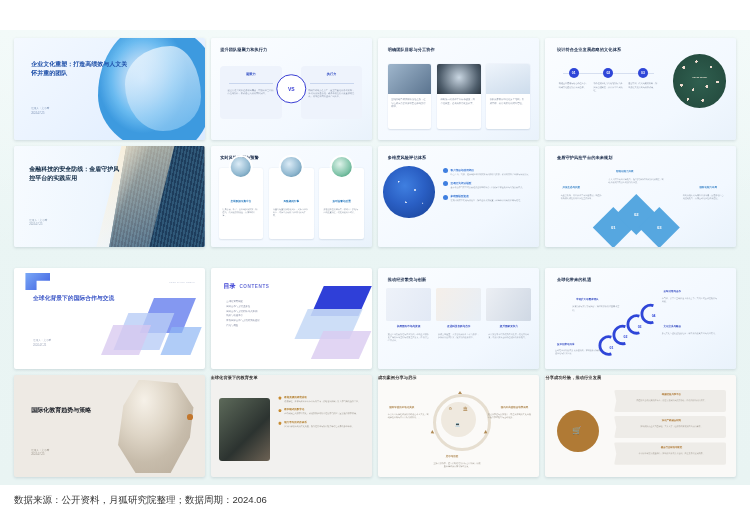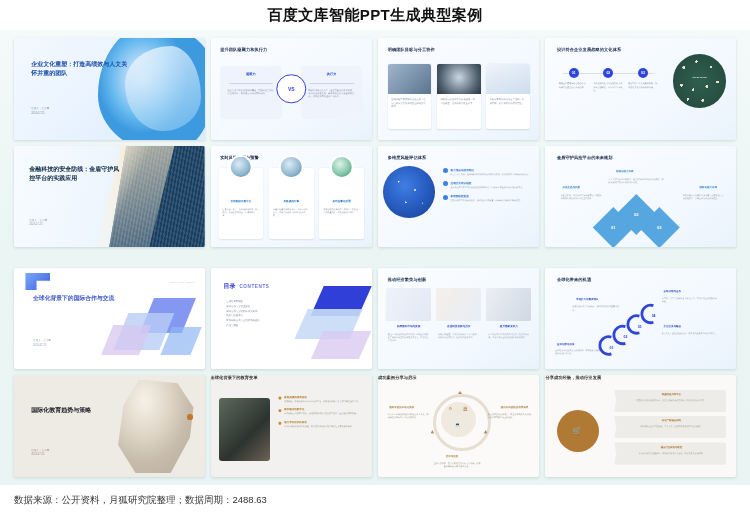--- a/index.html
+++ b/index.html
@@ -290,23 +290,20 @@
   .toc-en{font-size:4.6px;font-weight:bold;color:#6a72d8;letter-spacing:.6px;}
   .toc-list{position:absolute;left:8%;top:32%;}
   .toc-item{font-size:2.4px;color:#8a90a6;line-height:1.95;}
   .toc-item:before{content:"·";margin-right:2px;color:#8a90a6;}
 </style>
 </head>
 <body>
 
 <div class="page">
 
-  <div class="header">
-    <div class="header-title">百度文库智能PPT生成典型案例</div>
-  </div>
 
   <div class="board"></div>
 
   <div class="grid">
 
     <div class="row">
 
       <div class="slide wide cover1">
         <div class="orb"></div>
         <div class="orb2"></div>
@@ -625,16 +622,16 @@
             <div class="sh">健全行业标准与规范</div>
             <div class="st">参与标准制定与质量评估，推动行业形成公开透明、良性竞争的发展秩序。</div>
           </div>
         </div>
       </div>
     </div>
 
   </div>
 
   <div class="footer">
-    <div class="footer-note">数据来源：公开资料，月狐研究院整理；数据周期：2488.63</div>
+    <div class="footer-note">数据来源：公开资料，月狐研究院整理；数据周期：2024.06</div>
   </div>
 
 </div>
 
 </body></html>

